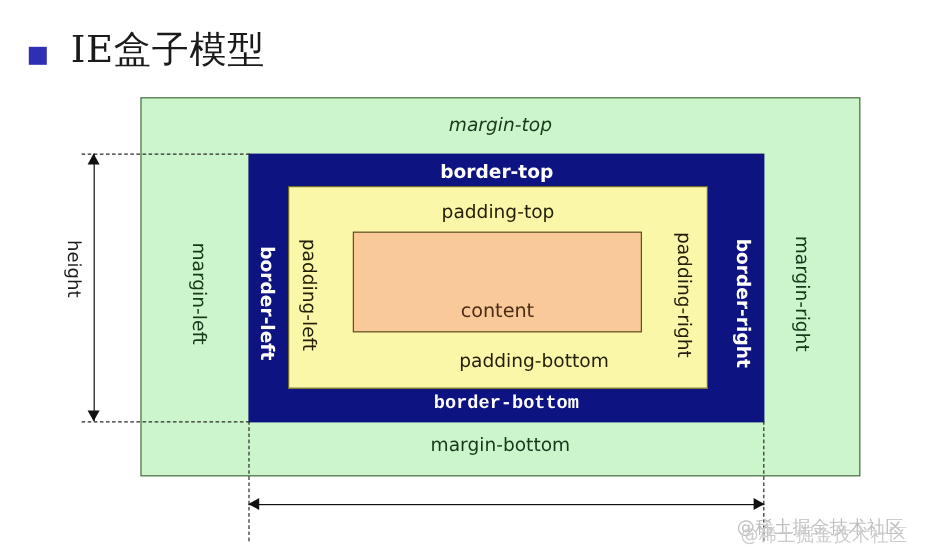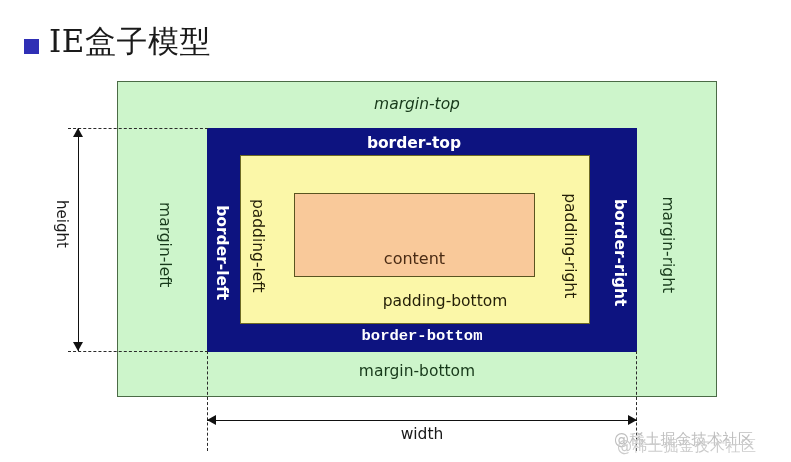--- a/index.html
+++ b/index.html
@@ -15,21 +15,21 @@
     position: relative;
   }
 
   
   #title-row {
     position: absolute;
     left: 24px;
     top: 20px;
     display: flex;
     align-items: center;
-    gap: 10px;
+    gap: 20px;
     height: 44px;
   }
   #title-bullet {
     width: 15px;
     height: 15px;
     background: #2f2fb5;
     flex: 0 0 auto;
     margin-top: 8px;
   }
   #title-text {
@@ -235,20 +235,23 @@
   <div id="content-box" style="background: rgb(249, 201, 154);"></div>
 
   <div class="htrack" style="left:117px; top:90px; width:600px; height:30px;font-style:italic;">
     <span class="lbl lbl-green">margin-top</span>
   </div>
 
   <div class="htrack" style="left:207px; top:132px; width:414px; height:24px;">
     <span class="lbl lbl-white">border-top</span>
   </div>
 
+  <div class="htrack" style="left:240px; top:166px; width:350px; height:24px;">
+    <span class="lbl lbl-dark">padding-top</span>
+  </div>
 
   <div class="htrack" style="left:294px; top:193px; width:241px; height:84px;">
     <span class="lbl lbl-brown" style="font-size:16px;margin-top:48px;">content</span>
   </div>
 
   <div class="htrack" style="left:240px; top:290px; width:346px; height:24px;margin-left:32px;">
     <span class="lbl lbl-dark">padding-bottom</span>
   </div>
 
   <div class="htrack" style="left:207px; top:325px; width:430px; height:24px;font-family:Liberation Mono, monospace;">
@@ -291,18 +294,17 @@
   <div class="arr arr-up" style="left:73px; top:128px;"></div>
   <div class="arr arr-down" style="left:73px; top:342px;"></div>
   <div id="height-label">height</div>
 
   <div class="dash-v" style="left:207px; top:351px; height:100px;"></div>
   <div class="dash-v" style="left:636px; top:351px; height:100px;"></div>
 
   <div class="arrow-line-h" style="left:207px; top:420px; width:430px;"></div>
   <div class="arr arr-left" style="left:207px; top:415px;"></div>
   <div class="arr arr-right" style="left:628px; top:415px;"></div>
-  <div id="width-label-inner">width</div>
 
 </div>
 
 <div id="watermark">@稀土掘金技术社区</div>
 <div id="watermark-2">@稀土掘金技术社区</div>
 
 </body></html>

